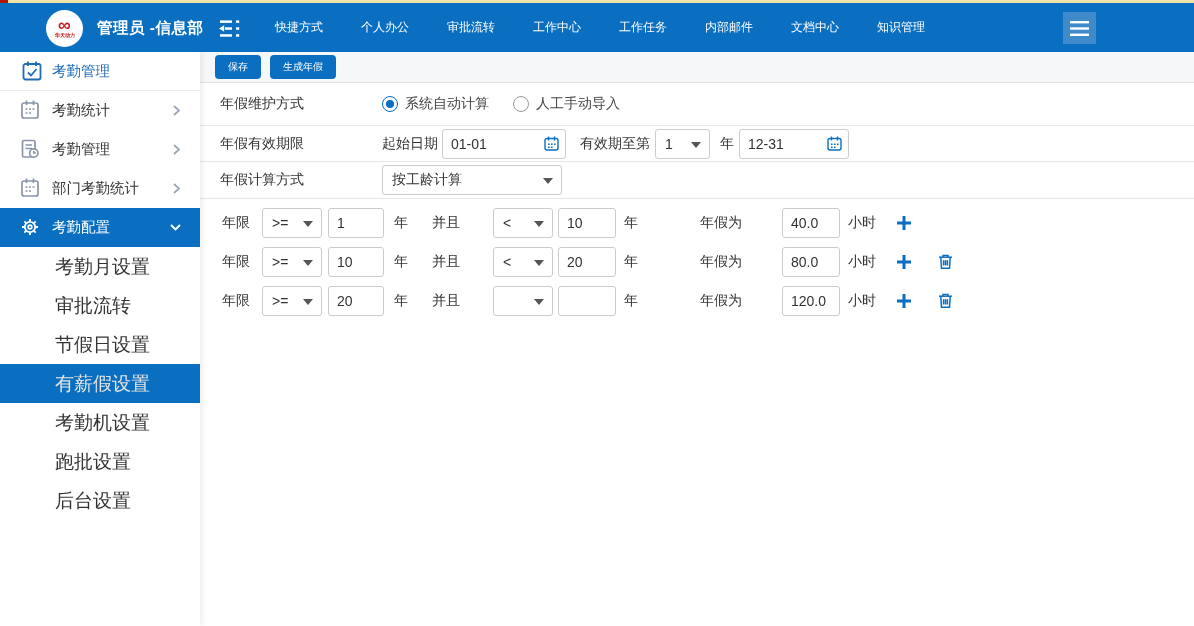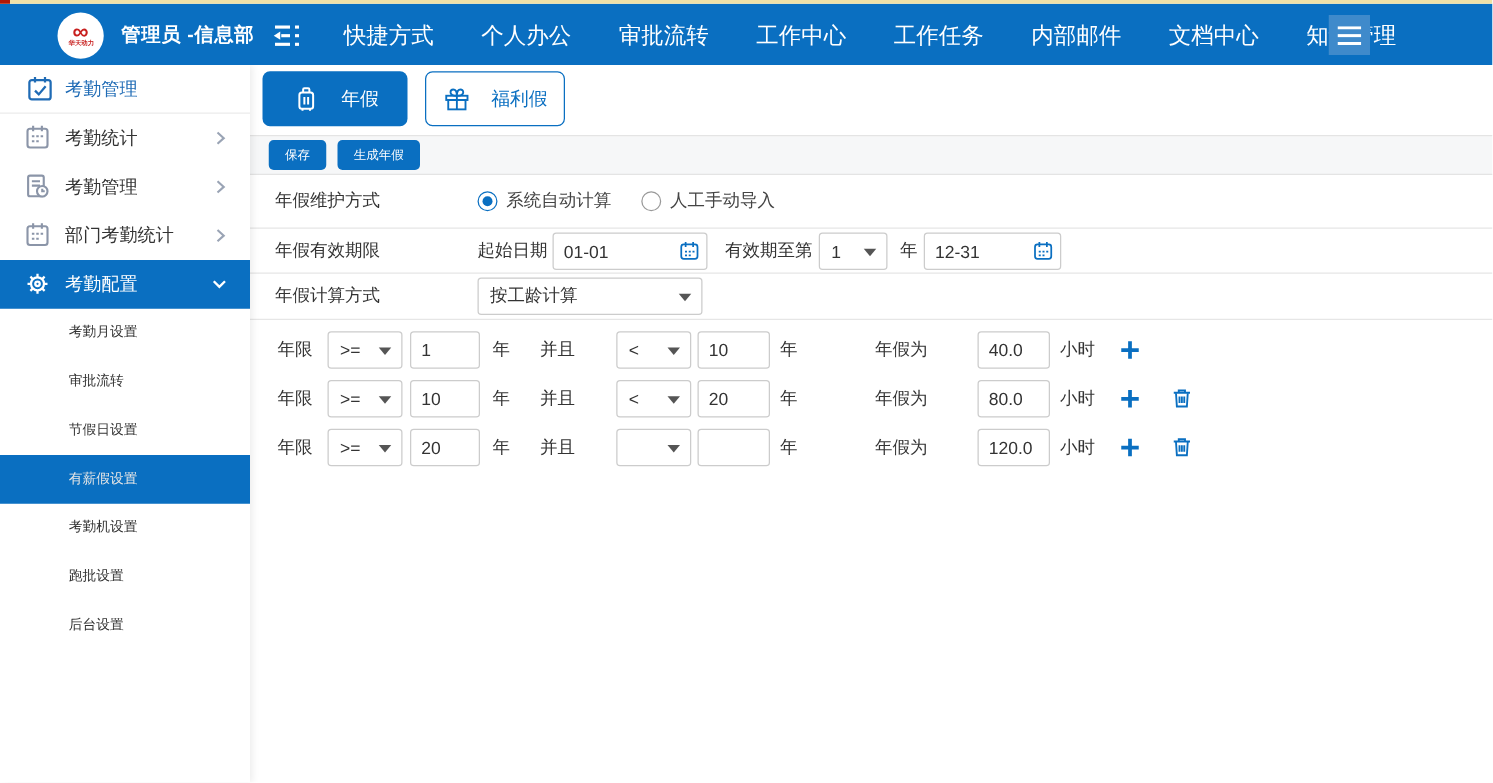--- a/index.html
+++ b/index.html
@@ -12,35 +12,35 @@
 
   
   .topbar { position:absolute; top:3px; left:0; width:1194px; height:49px; background:#0a6fc1; color:#fff; z-index:4; }
   .brand { position:absolute; left:46px; top:6px; height:38px; display:flex; align-items:center; gap:14px; }
   .logo { width:37px; height:37px; border-radius:50%; background:#fff; color:#c8201f; display:flex; flex-direction:column; align-items:center; justify-content:center; line-height:1; }
   .logo .inf { font-size:18px; font-weight:bold; line-height:13px; }
   .logo .lt { font-size:6px; font-weight:bold; white-space:nowrap; transform:scale(.85); }
   .user-label { font-size:15.5px; font-weight:bold; letter-spacing:.5px; }
   .collapse-btn { position:absolute; left:215px; top:13px; width:30px; height:25px; cursor:pointer; }
   .topnav { position:absolute; left:256px; top:0; height:49px; display:flex; align-items:center; }
-  .topnav .nav-item { padding:0 19px; font-size:18px; cursor:pointer; white-space:nowrap; }
+  .topnav .nav-item { padding:0 19px; font-size:12px; cursor:pointer; white-space:nowrap; }
   .menu-btn { position:absolute; right:98px; top:9px; width:33px; height:32px; background:#3f8acb; display:flex; align-items:center; justify-content:center; cursor:pointer; }
 
   
   .sidebar { position:absolute; top:52px; left:0; width:200px; height:574px; background:#fff; box-shadow:2px 0 6px rgba(0,0,0,.08); z-index:3; }
   .side-item { height:38px; display:flex; align-items:center; position:relative; font-size:14.5px; color:#333; cursor:pointer; }
   .side-item .ic { position:absolute; left:18px; top:7px; width:24px; height:24px; }
   .side-item .lbl { margin-left:52px; }
   .side-item .chev { position:absolute; right:17px; top:12px; }
   .side-item.first { color:#1f6bb5; }
   .side-item.first .ic { left:20px; }
   .side-item.active { background:#0a6fc1; color:#fff; }
   .side-item.h39 { height:39px; }
   .side-divider { height:1px; background:#ebebeb; }
-  .sub-item { height:39px; line-height:39px; padding-left:55px; font-size:11px; color:#333; cursor:pointer; }
+  .sub-item { height:39px; line-height:39px; padding-left:55px; font-size:19px; color:#333; cursor:pointer; }
   .sub-item.active { background:#0a6fc1; color:#e5e5e5; }
 
   
   .main { position:absolute; top:52px; left:200px; width:994px; height:574px; background:#fff; }
   .tabs-row { height:57px; position:relative; border-bottom:1px solid #e4e4e4; }
   .tab { position:absolute; top:5px; height:44px; border-radius:6px; display:flex; align-items:center; justify-content:center; gap:16px; font-size:15px; cursor:pointer; }
   .tab.active { left:10px; width:116px; background:#0a6fc1; color:#fff; }
   .tab.ghost { left:140px; width:112px; background:#fff; border:1px solid #0a6fc1; color:#0a6fc1; }
   .toolbar { height:31px; background:#f6f7f8; border-bottom:1px solid #e4e4e4; display:flex; align-items:center; padding-left:15px; gap:9px; }
   .btn { background:#0a6fc1; color:#fff; border:none; border-radius:4px; height:24px; font-size:10px; padding:0 13px; font-family:inherit; cursor:pointer; white-space:nowrap; }
@@ -216,40 +216,20 @@
   <div class="sub-item">审批流转</div>
   <div class="sub-item">节假日设置</div>
   <div class="sub-item active">有薪假设置</div>
   <div class="sub-item">考勤机设置</div>
   <div class="sub-item">跑批设置</div>
   <div class="sub-item">后台设置</div>
 </div>
 
 <div class="main">
 
-  <div class="tabs-row">
-    <div class="tab active">
-      <svg width="24" height="24" viewBox="0 0 24 24" fill="none" stroke="#fff" stroke-width="1.6">
-        <rect x="6.5" y="7" width="11" height="13" rx="2"></rect>
-        <path d="M9.5 7V4.5a1 1 0 0 1 1-1h3a1 1 0 0 1 1 1V7"></path>
-        <path d="M10.5 10.5v6M13.5 10.5v6"></path>
-        <path d="M9 20v1.5M15 20v1.5"></path>
-      </svg>
-      <span>年假</span>
-    </div>
-    <div class="tab ghost">
-      <svg width="23" height="23" viewBox="0 0 23 23" fill="none" stroke="#0a6fc1" stroke-width="1.5">
-        <rect x="3" y="8.6" width="17" height="3.4"></rect>
-        <rect x="4.6" y="12" width="13.8" height="7.5"></rect>
-        <path d="M11.5 8.6v10.9"></path>
-        <path d="M11.5 8.6C8 8.6 6.4 7.4 6.4 5.8 6.4 4.5 7.4 3.6 8.6 3.6c1.8 0 2.9 2 2.9 5zm0 0c3.5 0 5.1-1.2 5.1-2.8 0-1.3-1-2.2-2.2-2.2-1.8 0-2.9 2-2.9 5z"></path>
-      </svg>
-      <span>福利假</span>
-    </div>
-  </div>
 
   <div class="toolbar">
     <button class="btn">保存</button>
     <button class="btn">生成年假</button>
   </div>
 
   <div class="form-row row-a">
     <span class="flabel">年假维护方式</span>
     <span class="radio-opt">
       <span class="radio sel"></span>

